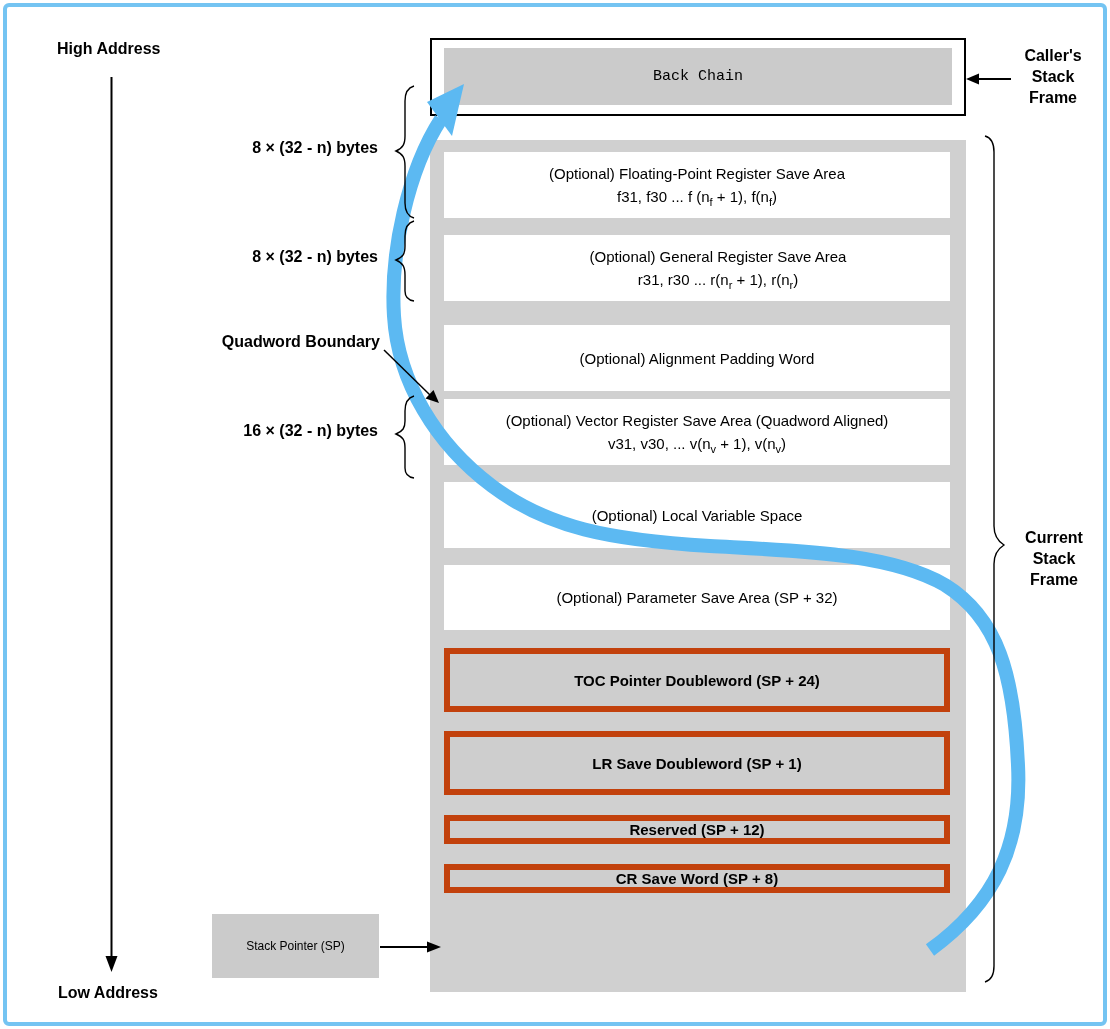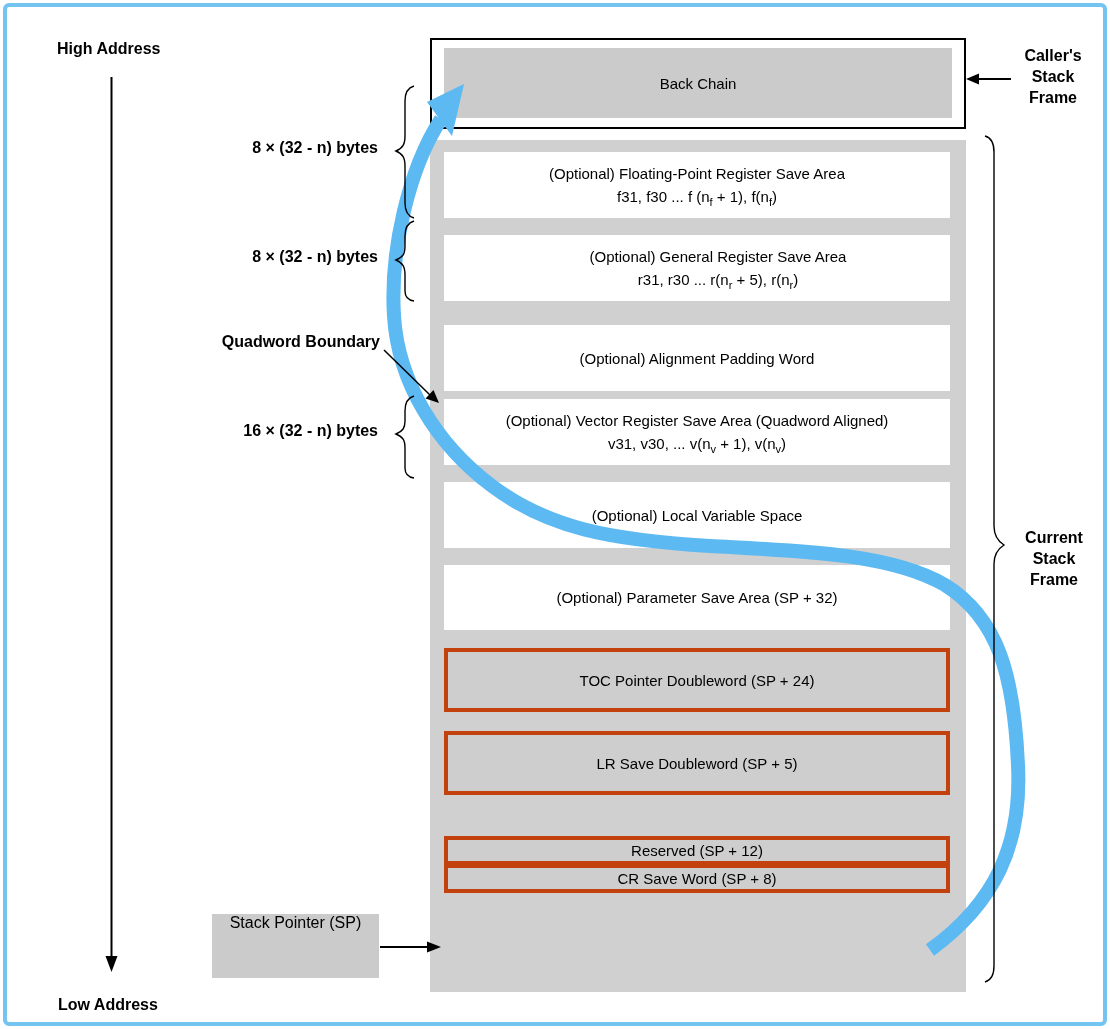--- a/index.html
+++ b/index.html
@@ -4,52 +4,52 @@
 <style>
   html,body{margin:0;padding:0;background:#fff;}
   .canvas{
     position:relative;width:1110px;height:1029px;background:#fff;overflow:hidden;
     font-family:"Liberation Sans","DejaVu Sans",sans-serif;color:#000;
   }
   .frame-border{position:absolute;inset:3px;border:4px solid #74C4F2;border-radius:6px;}
   .label{position:absolute;font-size:16px;white-space:nowrap;font-weight:bold;}
   .label.multiline{white-space:pre-line;text-align:center;line-height:21px;}
   
-  .caller-box{position:absolute;left:430px;top:38px;width:536px;height:91px;background:#fff;border:2px solid #000;box-sizing:border-box;}
+  .caller-box{position:absolute;left:430px;top:38px;width:536px;height:78px;background:#fff;border:2px solid #000;box-sizing:border-box;font-family:Liberation Mono, monospace;}
   .caller-cell{position:absolute;left:12px;right:12px;top:8px;bottom:9px;background:#CBCBCB;display:flex;align-items:center;justify-content:center;font-size:15px;}
   
   .stack-column{position:absolute;left:430px;top:140px;width:536px;height:852px;background:#D0D0D0;}
   .row{position:absolute;left:14px;width:506px;box-sizing:border-box;display:flex;flex-direction:column;
        align-items:center;justify-content:center;text-align:center;font-size:15px;}
   .row .line{line-height:23px;}
   .row.white{background:#fff;}
-  .row.bordered{background:#CECECE;border:4px solid #c2410c;}
+  .row.bordered{background:#CECECE;border:6px solid #c2410c;font-weight:bold;}
   sub{font-size:11px;line-height:0;}
   
   .p-fp{top:12px;height:66px;}
   .p-gr{top:95px;height:66px;padding-left:42px;}
   .p-align{top:185px;height:66px;}
   .p-vec{top:259px;height:66px;}
   .p-local{top:342px;height:66px;}
   .p-param{top:425px;height:65px;}
   .p-toc{top:508px;height:64px;}
   .p-lr{top:591px;height:64px;}
-  .p-res{top:696px;height:29px;}
+  .p-res{top:675px;height:29px;}
   .p-cr{top:724px;height:29px;}
   .p-bc0{top:772px;height:64px;}
   
   .lbl-high{left:57px;top:40px;}
-  .lbl-low{left:58px;top:984px;margin-top:12px;}
+  .lbl-low{left:58px;top:984px;}
   .lbl-size{right:732px;text-align:right;}
   .lbl-size.s1{top:139px;}
   .lbl-size.s2{top:248px;}
   .lbl-size.s3{top:422px;}
   .lbl-quad{right:730px;top:333px;text-align:right;}
   .sp-box{position:absolute;left:212px;top:914px;width:167px;height:64px;background:#CBCBCB;
-          display:flex;align-items:flex-start;justify-content:center;font-size:16px;}
+          display:flex;align-items:center;justify-content:center;font-size:12px;}
   
   .lbl-caller{left:1013px;top:45px;width:80px;}
   .lbl-current{left:1013px;top:527px;width:82px;}
   svg.overlay{position:absolute;left:0;top:0;pointer-events:none;}
 </style>
 </head>
 <body>
 
 <div class="canvas">
   <div class="frame-border"></div>
@@ -79,40 +79,40 @@
 Stack
 Frame</div>
 
   <div class="stack-column">
     <div class="row white p-fp">
       <span class="line">(Optional) Floating-Point Register Save Area</span>
       <span class="line"><span>f31, f30 ... f (n</span><sub>f</sub><span> + 1), f(n</span><sub>f</sub><span>)</span></span>
     </div>
     <div class="row white p-gr">
       <span class="line">(Optional) General Register Save Area</span>
-      <span class="line"><span>r31, r30 ... r(n</span><sub>r</sub><span> + 5), r(n</span><sub>r</sub><span>)</span></span>
+      <span class="line"><span>r31, r30 ... r(n</span><sub>r</sub><span> + 1), r(n</span><sub>r</sub><span>)</span></span>
     </div>
     <div class="row white p-align">
       <span class="line">(Optional) Alignment Padding Word</span>
     </div>
     <div class="row white p-vec">
       <span class="line">(Optional) Vector Register Save Area (Quadword Aligned)</span>
       <span class="line"><span>v31, v30, ... v(n</span><sub>v</sub><span> + 1), v(n</span><sub>v</sub><span>)</span></span>
     </div>
     <div class="row white p-local">
       <span class="line">(Optional) Local Variable Space</span>
     </div>
     <div class="row white p-param">
       <span class="line">(Optional) Parameter Save Area (SP + 32)</span>
     </div>
     <div class="row bordered p-toc">
       <span class="line">TOC Pointer Doubleword (SP + 24)</span>
     </div>
     <div class="row bordered p-lr">
-      <span class="line">LR Save Doubleword (SP + 5)</span>
+      <span class="line">LR Save Doubleword (SP + 1)</span>
     </div>
     <div class="row bordered p-res">
       <span class="line">Reserved (SP + 12)</span>
     </div>
     <div class="row bordered p-cr">
       <span class="line">CR Save Word (SP + 8)</span>
     </div>
   </div>
 
   <svg class="overlay" width="1110" height="1029" viewBox="0 0 1110 1029">

